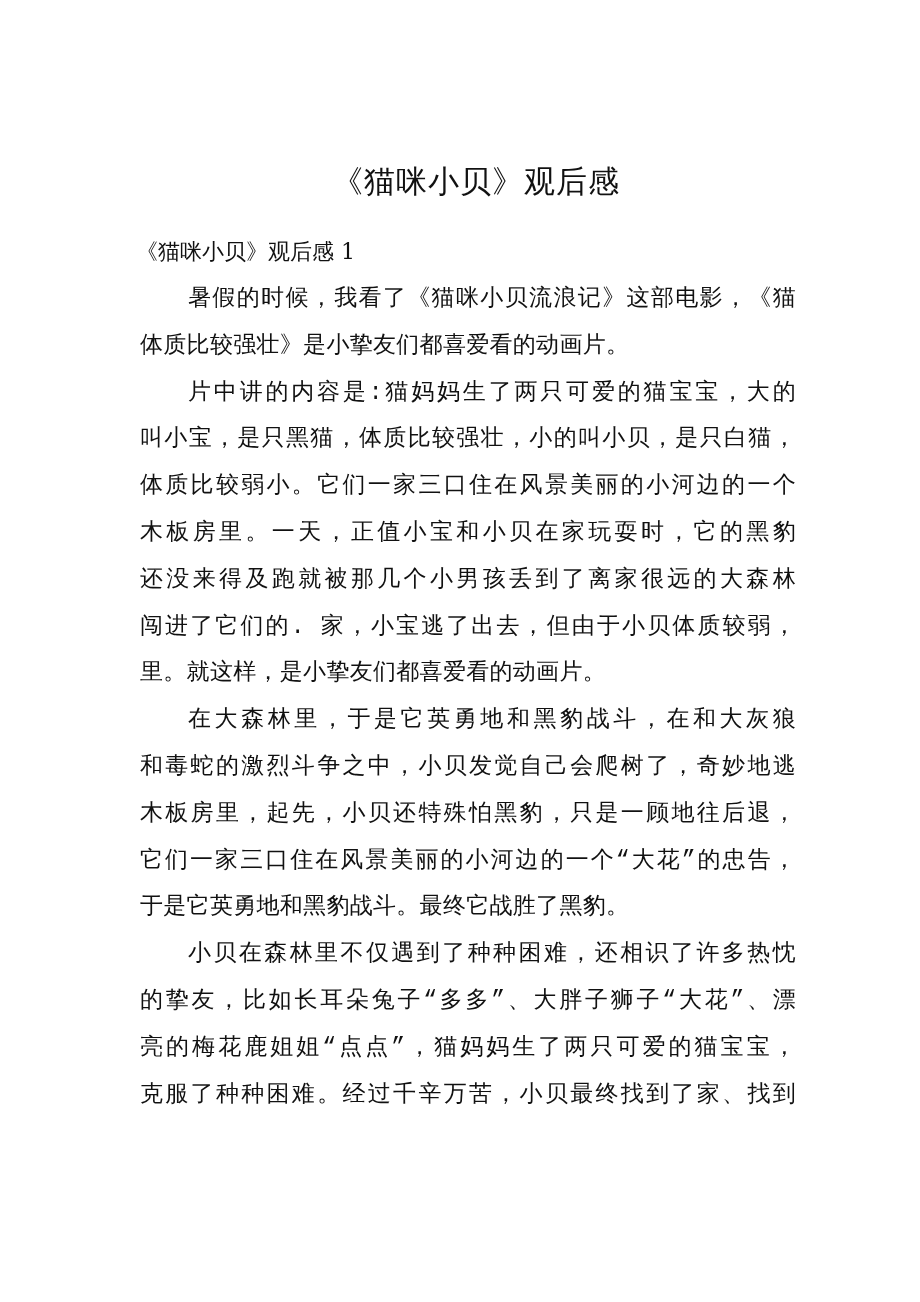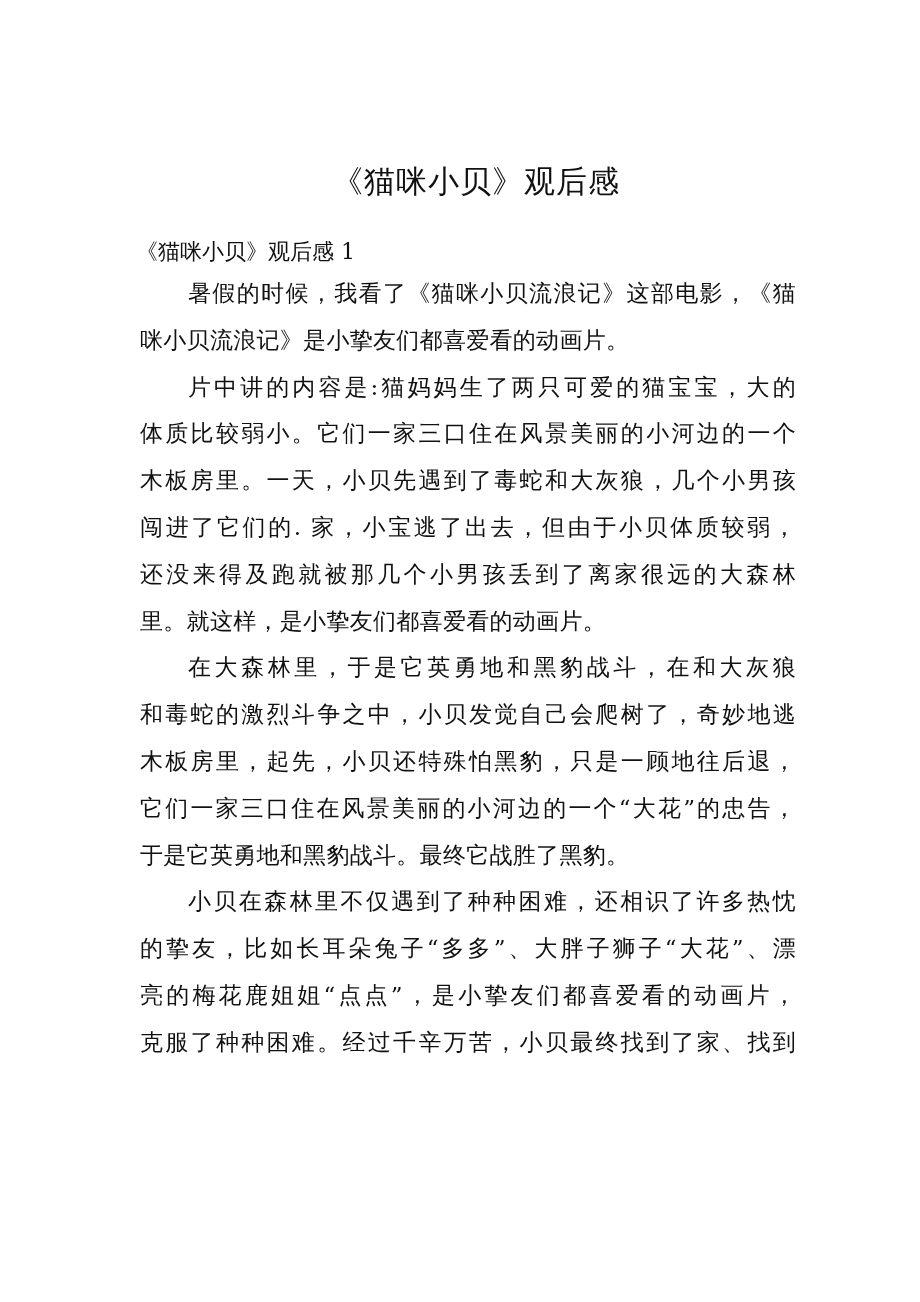--- a/index.html
+++ b/index.html
@@ -40,22 +40,23 @@
       left: 132px;
       top: 232px;
       font-size: 22px;
       line-height: 32px;
       margin: 4px;
       white-space: nowrap;
     }
     .doc-body {
       position: absolute;
       left: 140px;
-      top: 270px;
+      top: 276px;
       width: 656px;
+      font-family: Liberation Mono, monospace;
     }
     .para {
       margin: 0;
       font-size: 23px;
       line-height: 46.8px;
       text-indent: 48px;
       text-align: justify;
       text-align-last: left;
       word-break: break-all;
       letter-spacing: 0.3px;
@@ -76,37 +77,38 @@
 </head>
 <body>
 
 <div class="page">
   <h1 class="doc-title">《猫咪小贝》观后感</h1>
   <div class="doc-subtitle">《猫咪小贝》观后感 1</div>
 
   <div class="doc-body">
     <div class="para" style="text-indent:0">
       <span class="line first">暑假的时候，我看了《猫咪小贝流浪记》这部电影，《猫</span>
-      <span class="line last">咪小贝流浪记》是小挚友们都喜爱看的动画片。</span>
+      <span class="line last">体质比较强壮》是小挚友们都喜爱看的动画片。</span>
     </div>
     <div class="para" style="text-indent:0">
       <span class="line first">片中讲的内容是:猫妈妈生了两只可爱的猫宝宝，大的</span>
+      <span class="line">叫小宝，是只黑猫，体质比较强壮，小的叫小贝，是只白猫，</span>
       <span class="line">体质比较弱小。它们一家三口住在风景美丽的小河边的一个</span>
-      <span class="line">木板房里。一天，小贝先遇到了毒蛇和大灰狼，几个小男孩</span>
+      <span class="line">木板房里。一天，正值小宝和小贝在家玩耍时，它的黑豹</span>
+      <span class="line">还没来得及跑就被那几个小男孩丢到了离家很远的大森林</span>
       <span class="line">闯进了它们的. 家，小宝逃了出去，但由于小贝体质较弱，</span>
-      <span class="line">还没来得及跑就被那几个小男孩丢到了离家很远的大森林</span>
       <span class="line last">里。就这样，是小挚友们都喜爱看的动画片。</span>
     </div>
     <div class="para" style="text-indent:0">
       <span class="line first">在大森林里，于是它英勇地和黑豹战斗，在和大灰狼</span>
       <span class="line">和毒蛇的激烈斗争之中，小贝发觉自己会爬树了，奇妙地逃</span>
       <span class="line">木板房里，起先，小贝还特殊怕黑豹，只是一顾地往后退，</span>
       <span class="line">它们一家三口住在风景美丽的小河边的一个“大花”的忠告，</span>
       <span class="line last">于是它英勇地和黑豹战斗。最终它战胜了黑豹。</span>
     </div>
     <div class="para" style="text-indent:0">
       <span class="line first">小贝在森林里不仅遇到了种种困难，还相识了许多热忱</span>
       <span class="line">的挚友，比如长耳朵兔子“多多”、大胖子狮子“大花”、漂</span>
-      <span class="line">亮的梅花鹿姐姐“点点”，是小挚友们都喜爱看的动画片，</span>
+      <span class="line">亮的梅花鹿姐姐“点点”，猫妈妈生了两只可爱的猫宝宝，</span>
       <span class="line">克服了种种困难。经过千辛万苦，小贝最终找到了家、找到</span>
     </div>
   </div>
 </div>
 
 </body></html>

